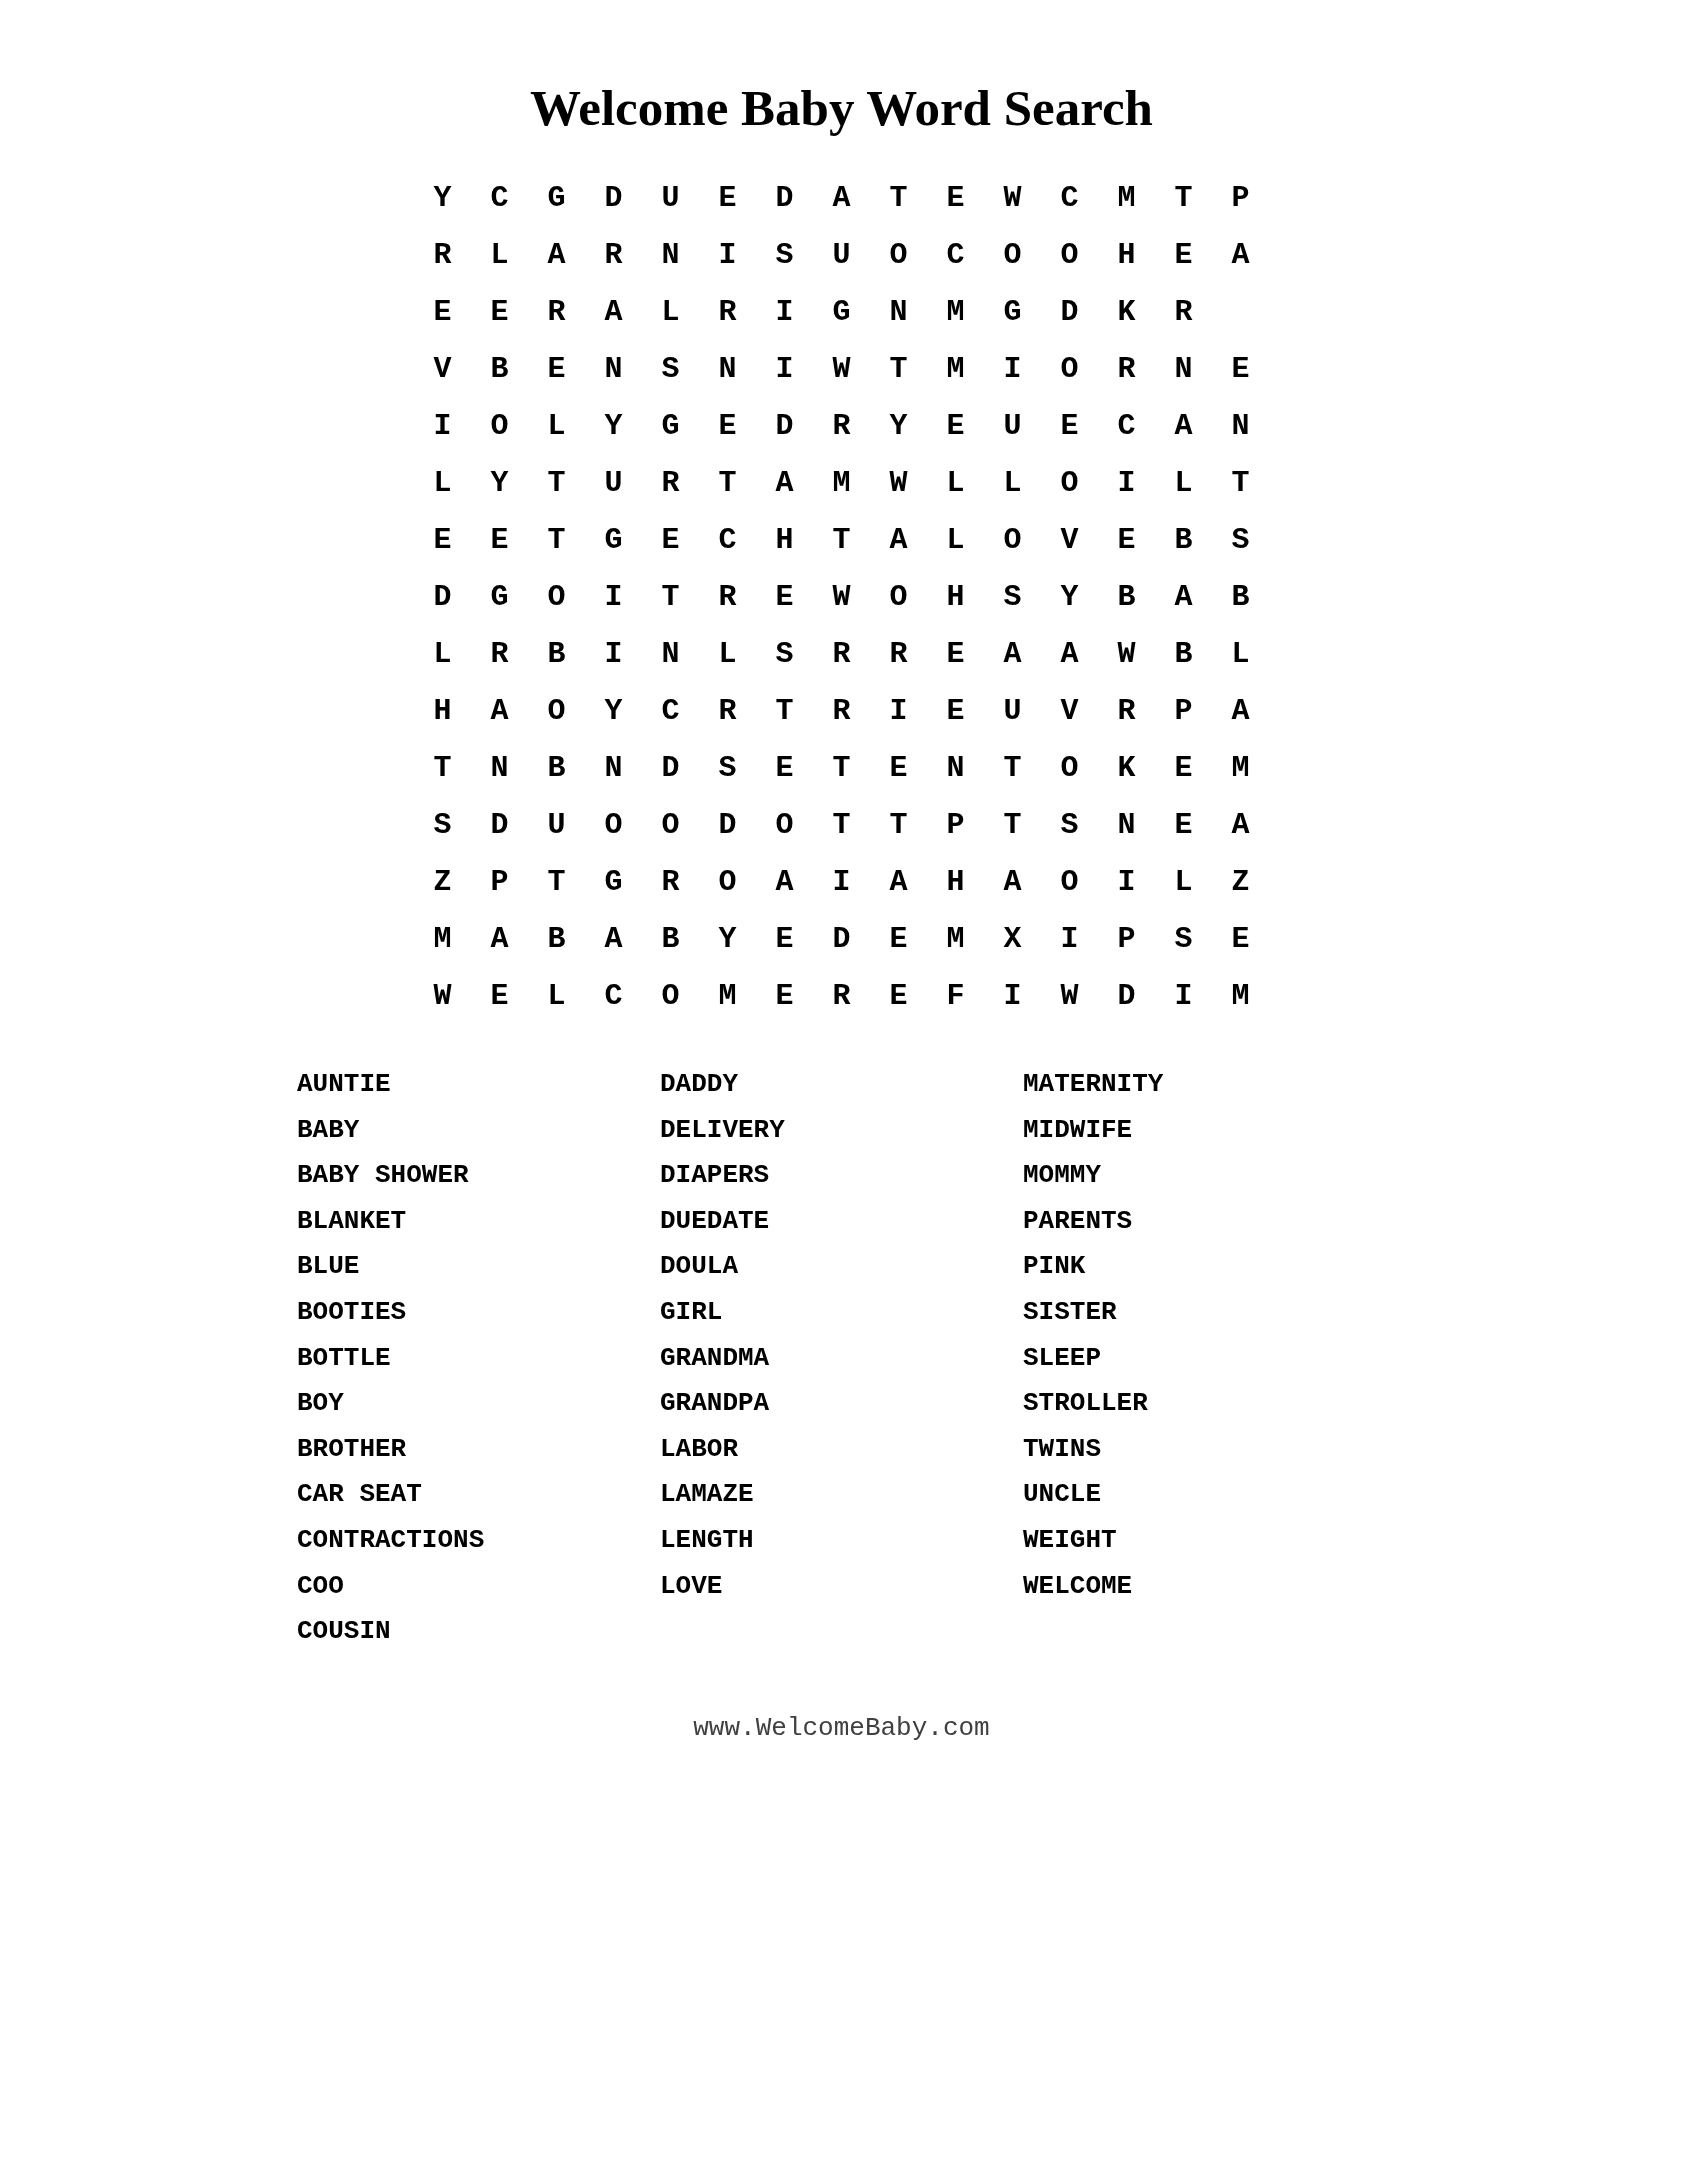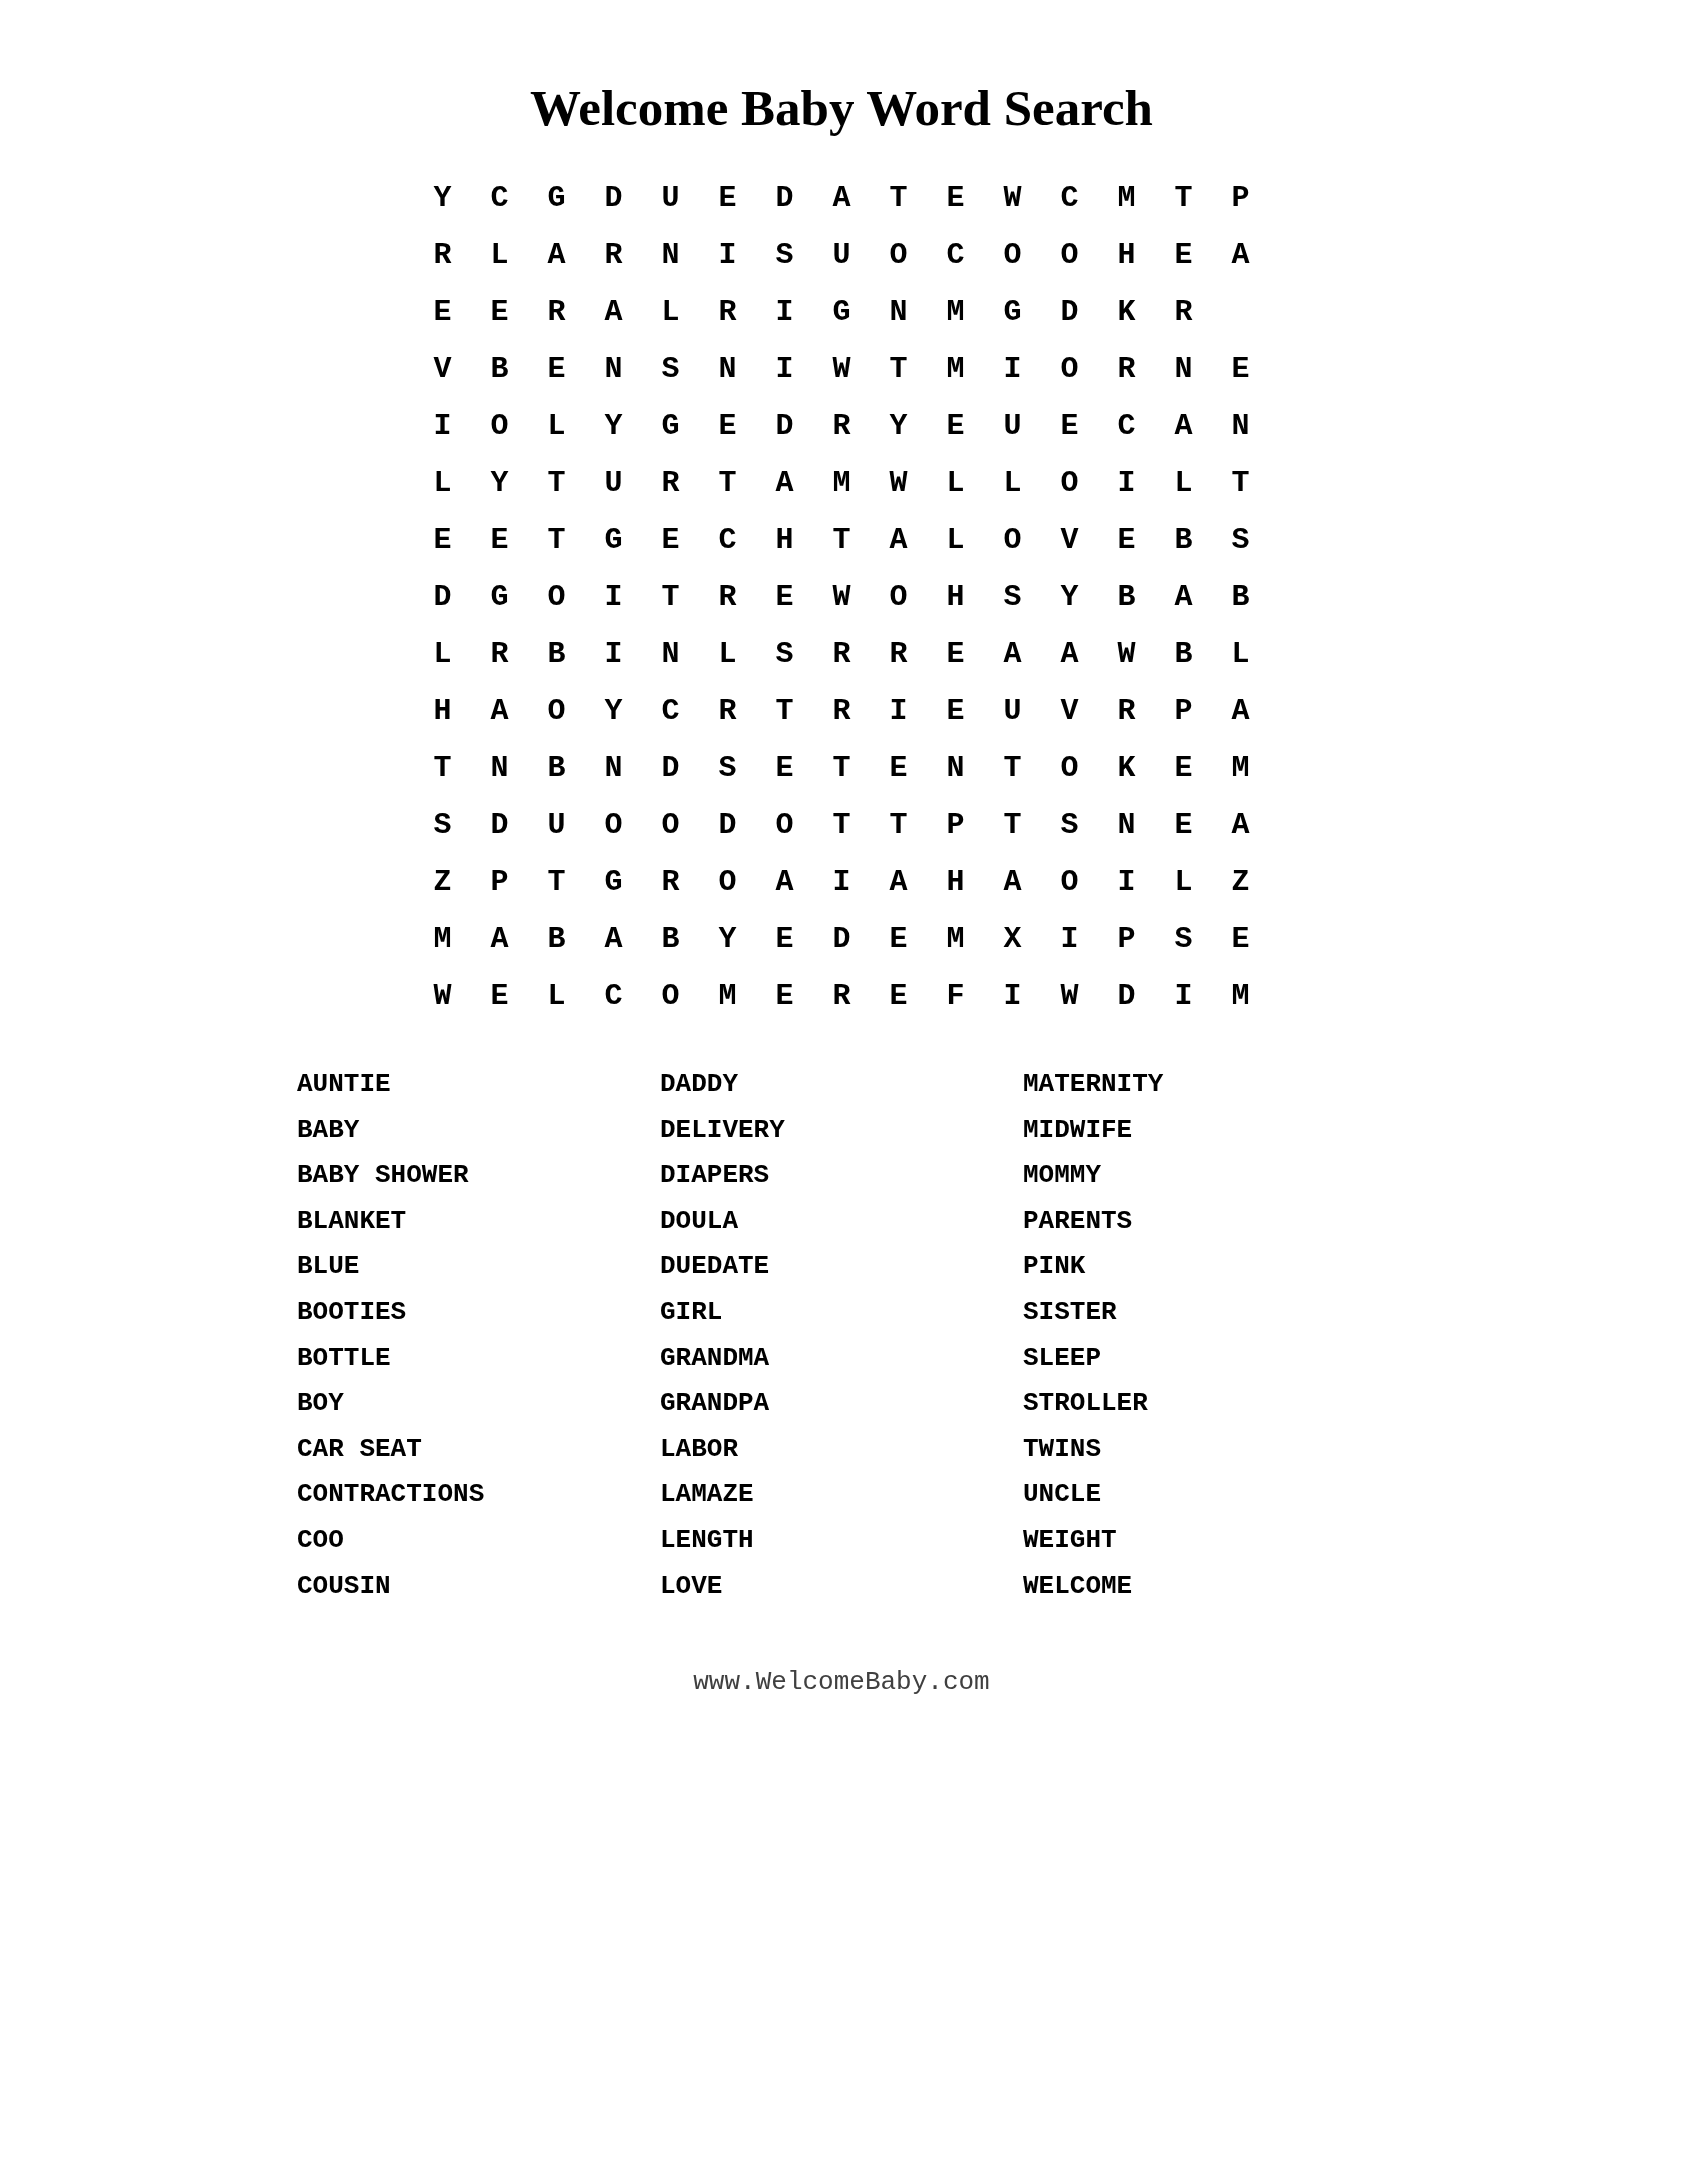--- a/index.html
+++ b/index.html
@@ -331,31 +331,32 @@
 <div class="word-list-container">
   <div class="word-list-column">
       <div class="word-item">AUNTIE</div>
       <div class="word-item">BABY</div>
       <div class="word-item">BABY SHOWER</div>
       <div class="word-item">BLANKET</div>
       <div class="word-item">BLUE</div>
       <div class="word-item">BOOTIES</div>
       <div class="word-item">BOTTLE</div>
       <div class="word-item">BOY</div>
+      <div class="word-item">BROTHER</div>
       <div class="word-item">CAR SEAT</div>
       <div class="word-item">CONTRACTIONS</div>
       <div class="word-item">COO</div>
       <div class="word-item">COUSIN</div>
     </div>
   <div class="word-list-column">
       <div class="word-item">DADDY</div>
       <div class="word-item">DELIVERY</div>
       <div class="word-item">DIAPERS</div>
+      <div class="word-item">DUEDATE</div>
       <div class="word-item">DOULA</div>
-      <div class="word-item">DUEDATE</div>
       <div class="word-item">GIRL</div>
       <div class="word-item">GRANDMA</div>
       <div class="word-item">GRANDPA</div>
       <div class="word-item">LABOR</div>
       <div class="word-item">LAMAZE</div>
       <div class="word-item">LENGTH</div>
       <div class="word-item">LOVE</div>
     </div>
   <div class="word-list-column">
       <div class="word-item">MATERNITY</div>

